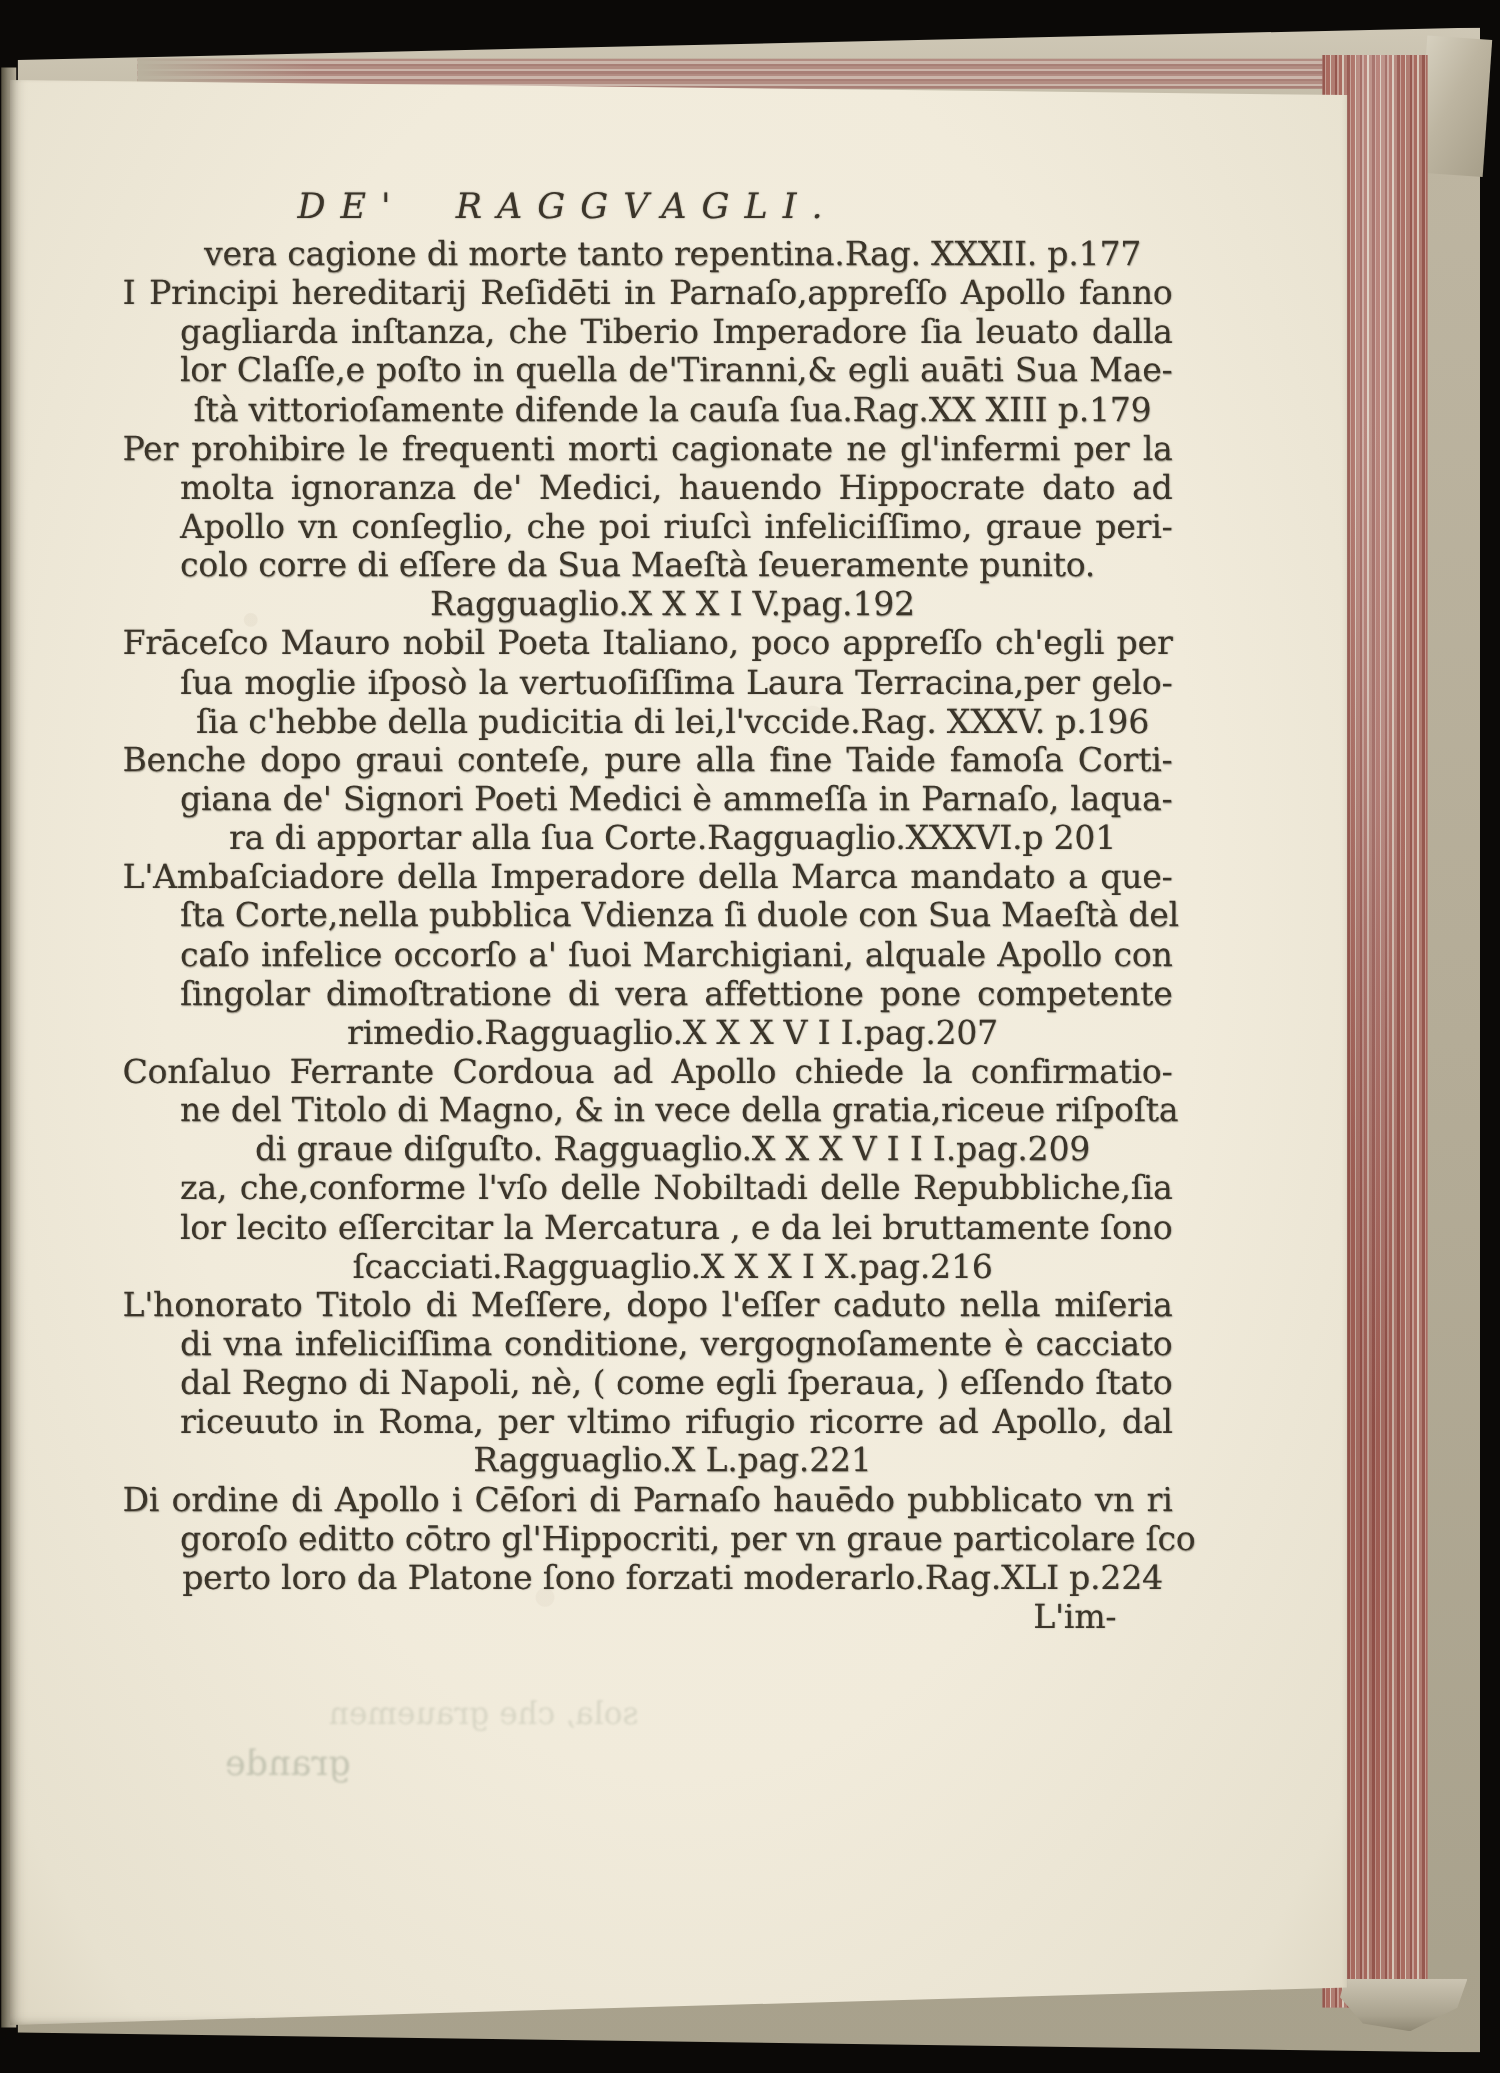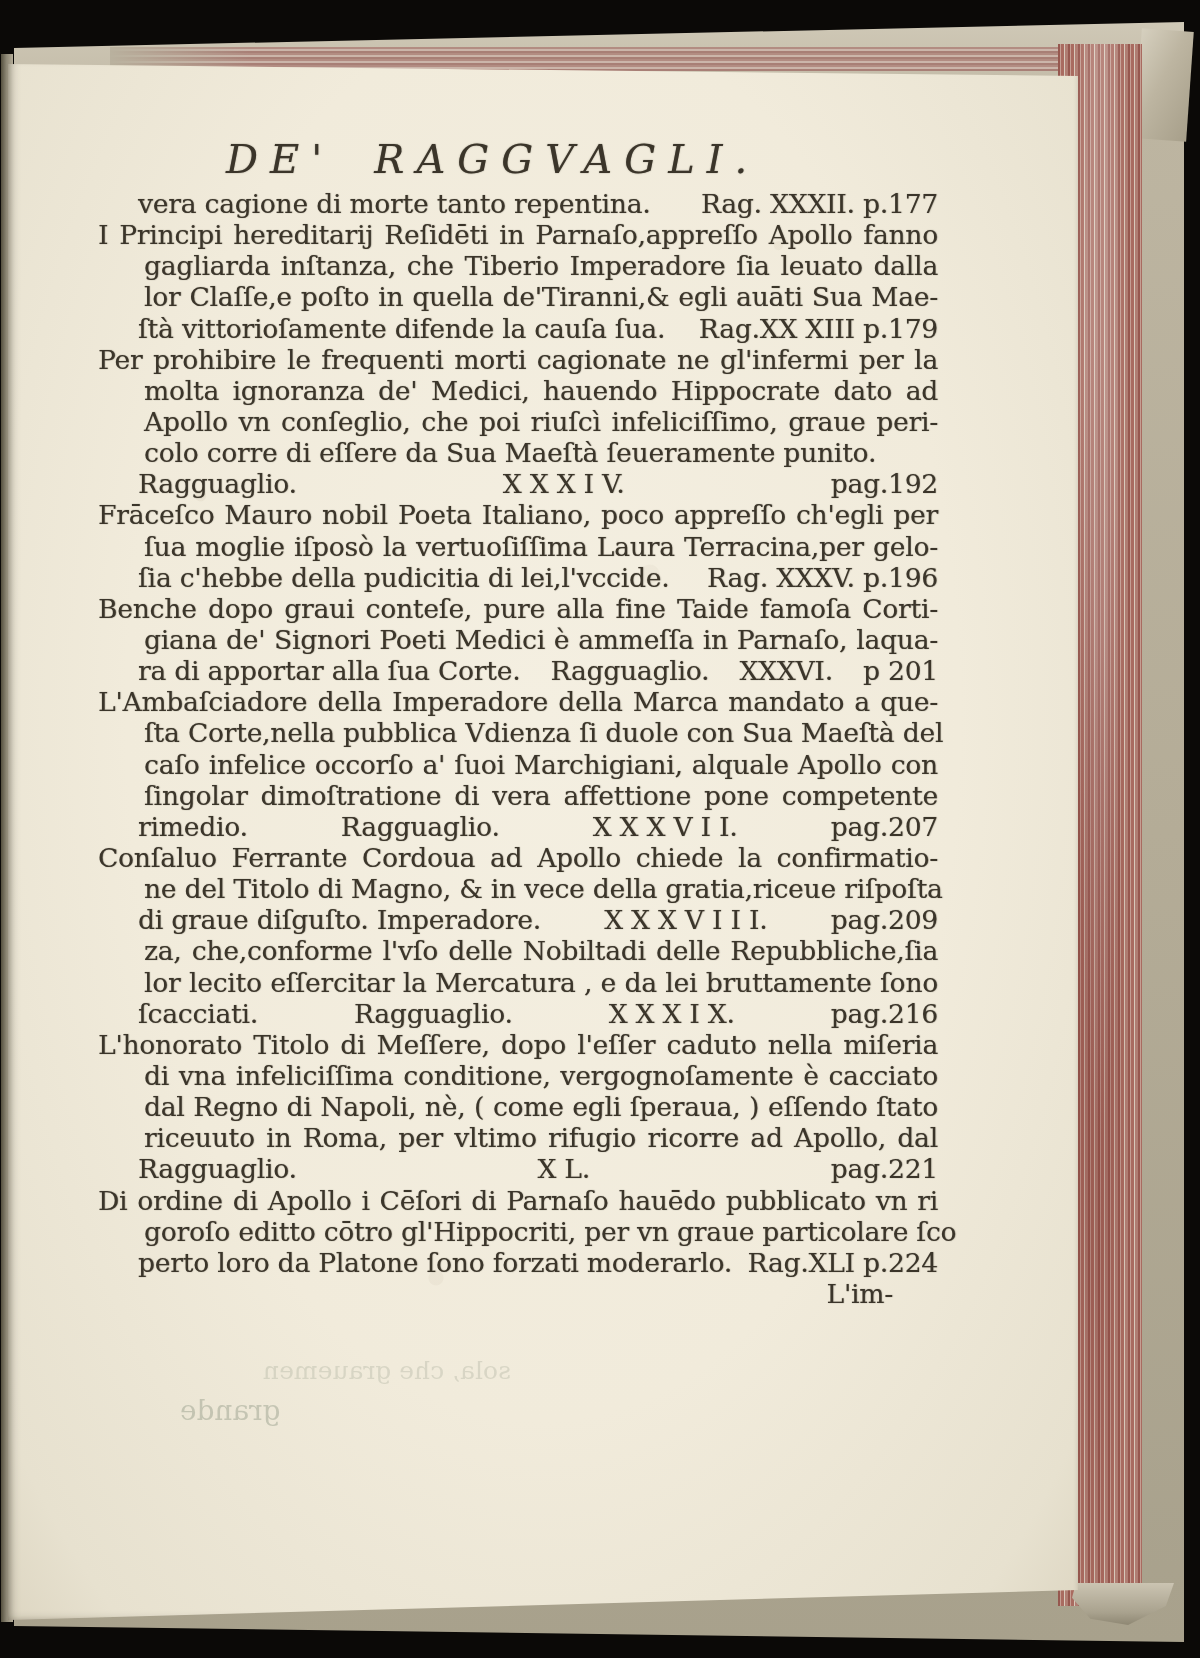--- a/index.html
+++ b/index.html
@@ -49,41 +49,41 @@
     background:
       radial-gradient(circle at 18% 28%,rgba(150,130,100,.08) 0 5px,transparent 6px),
       radial-gradient(circle at 72% 12%,rgba(150,130,100,.07) 0 4px,transparent 5px),
       radial-gradient(circle at 40% 78%,rgba(140,120,95,.06) 0 7px,transparent 8px),
       radial-gradient(circle at 60% 33%,rgba(140,120,95,.05) 0 9px,transparent 10px),
       radial-gradient(ellipse at 50% 42%,#f4efe1 0%,#f1ebdb 55%,#e7e1cf 90%,#ddd6c2 100%);
     box-shadow:inset 7px 0 10px -5px rgba(70,64,50,.55), inset 0 -6px 9px -5px rgba(90,82,64,.5), inset 0 5px 7px -4px rgba(120,100,80,.45);
   }
   
   .title{
-    position:absolute;left:214px;top:74px;margin:4px;
+    position:absolute;left:214px;top:74px;margin:16px;
     font-style:italic;font-weight:normal;
-    font-size:40px;letter-spacing:12px;color:#3b352a;
+    font-size:28px;letter-spacing:12px;color:#3b352a;
     text-shadow:0 0 1.3px rgba(59,53,42,.6);
     white-space:nowrap;
   }
   .title .t2{margin-left:40px;}
   .textblock{
     position:absolute;left:90px;top:130px;width:840px;
     font-size:26.5px;color:#3b352a;
     text-shadow:0.4px 0.4px 1.1px rgba(59,53,42,.58);
     letter-spacing:-0.2px;
   }
   .line{
     height:31.15px;line-height:31.15px;white-space:nowrap;
     text-align:justify;text-align-last:justify;
   }
   .line.ind{margin-left:46px;}
   .line.hang{margin-left:15px;}
   .line.nojust{text-align:left;text-align-last:left;}
-  .line.spread{display:flex;justify-content:space-between;text-align:left;text-align-last:left;margin-left:40px;}
+  .line.spread{display:flex;justify-content:center;text-align:left;text-align-last:left;margin-left:40px;}
   .line.spread span{white-space:pre;}
   .catchword{
     height:31.15px;line-height:31.15px;text-align:right;padding-right:45px;
   }
   .ghost{
     position:absolute;transform:scaleX(-1);white-space:nowrap;
     color:#77836f;filter:blur(0.7px);font-size:25px;
   }
   .ghost.g1{left:255px;top:1298px;opacity:.20;}
   .ghost.g2{left:172px;top:1336px;opacity:.34;font-size:28px;}
@@ -146,21 +146,21 @@
         <div class="line ind">ſingolar dimoſtratione di vera affettione pone competente</div>
         <div class="line ind spread">
           <span>rimedio.</span>
           <span>Ragguaglio.</span>
           <span>X X X V I I.</span>
           <span>pag.207</span>
         </div>
         <div class="line">Conſaluo Ferrante Cordoua ad Apollo chiede la confirmatio-</div>
         <div class="line ind">ne del Titolo di Magno, &amp; in vece della gratia,riceue riſpoſta</div>
         <div class="line ind spread">
-          <span>di graue diſguſto. Imperadore.</span>
+          <span>di graue diſguſto. Ragguaglio.</span>
           <span>X X X V I I I.</span>
           <span>pag.209</span>
         </div>
         <div class="line ind">za, che,conforme l'vſo delle Nobiltadi delle Repubbliche,ſia</div>
         <div class="line ind">lor lecito eſſercitar la Mercatura , e da lei bruttamente ſono</div>
         <div class="line ind spread">
           <span>ſcacciati.</span>
           <span>Ragguaglio.</span>
           <span>X X X I X.</span>
           <span>pag.216</span>

